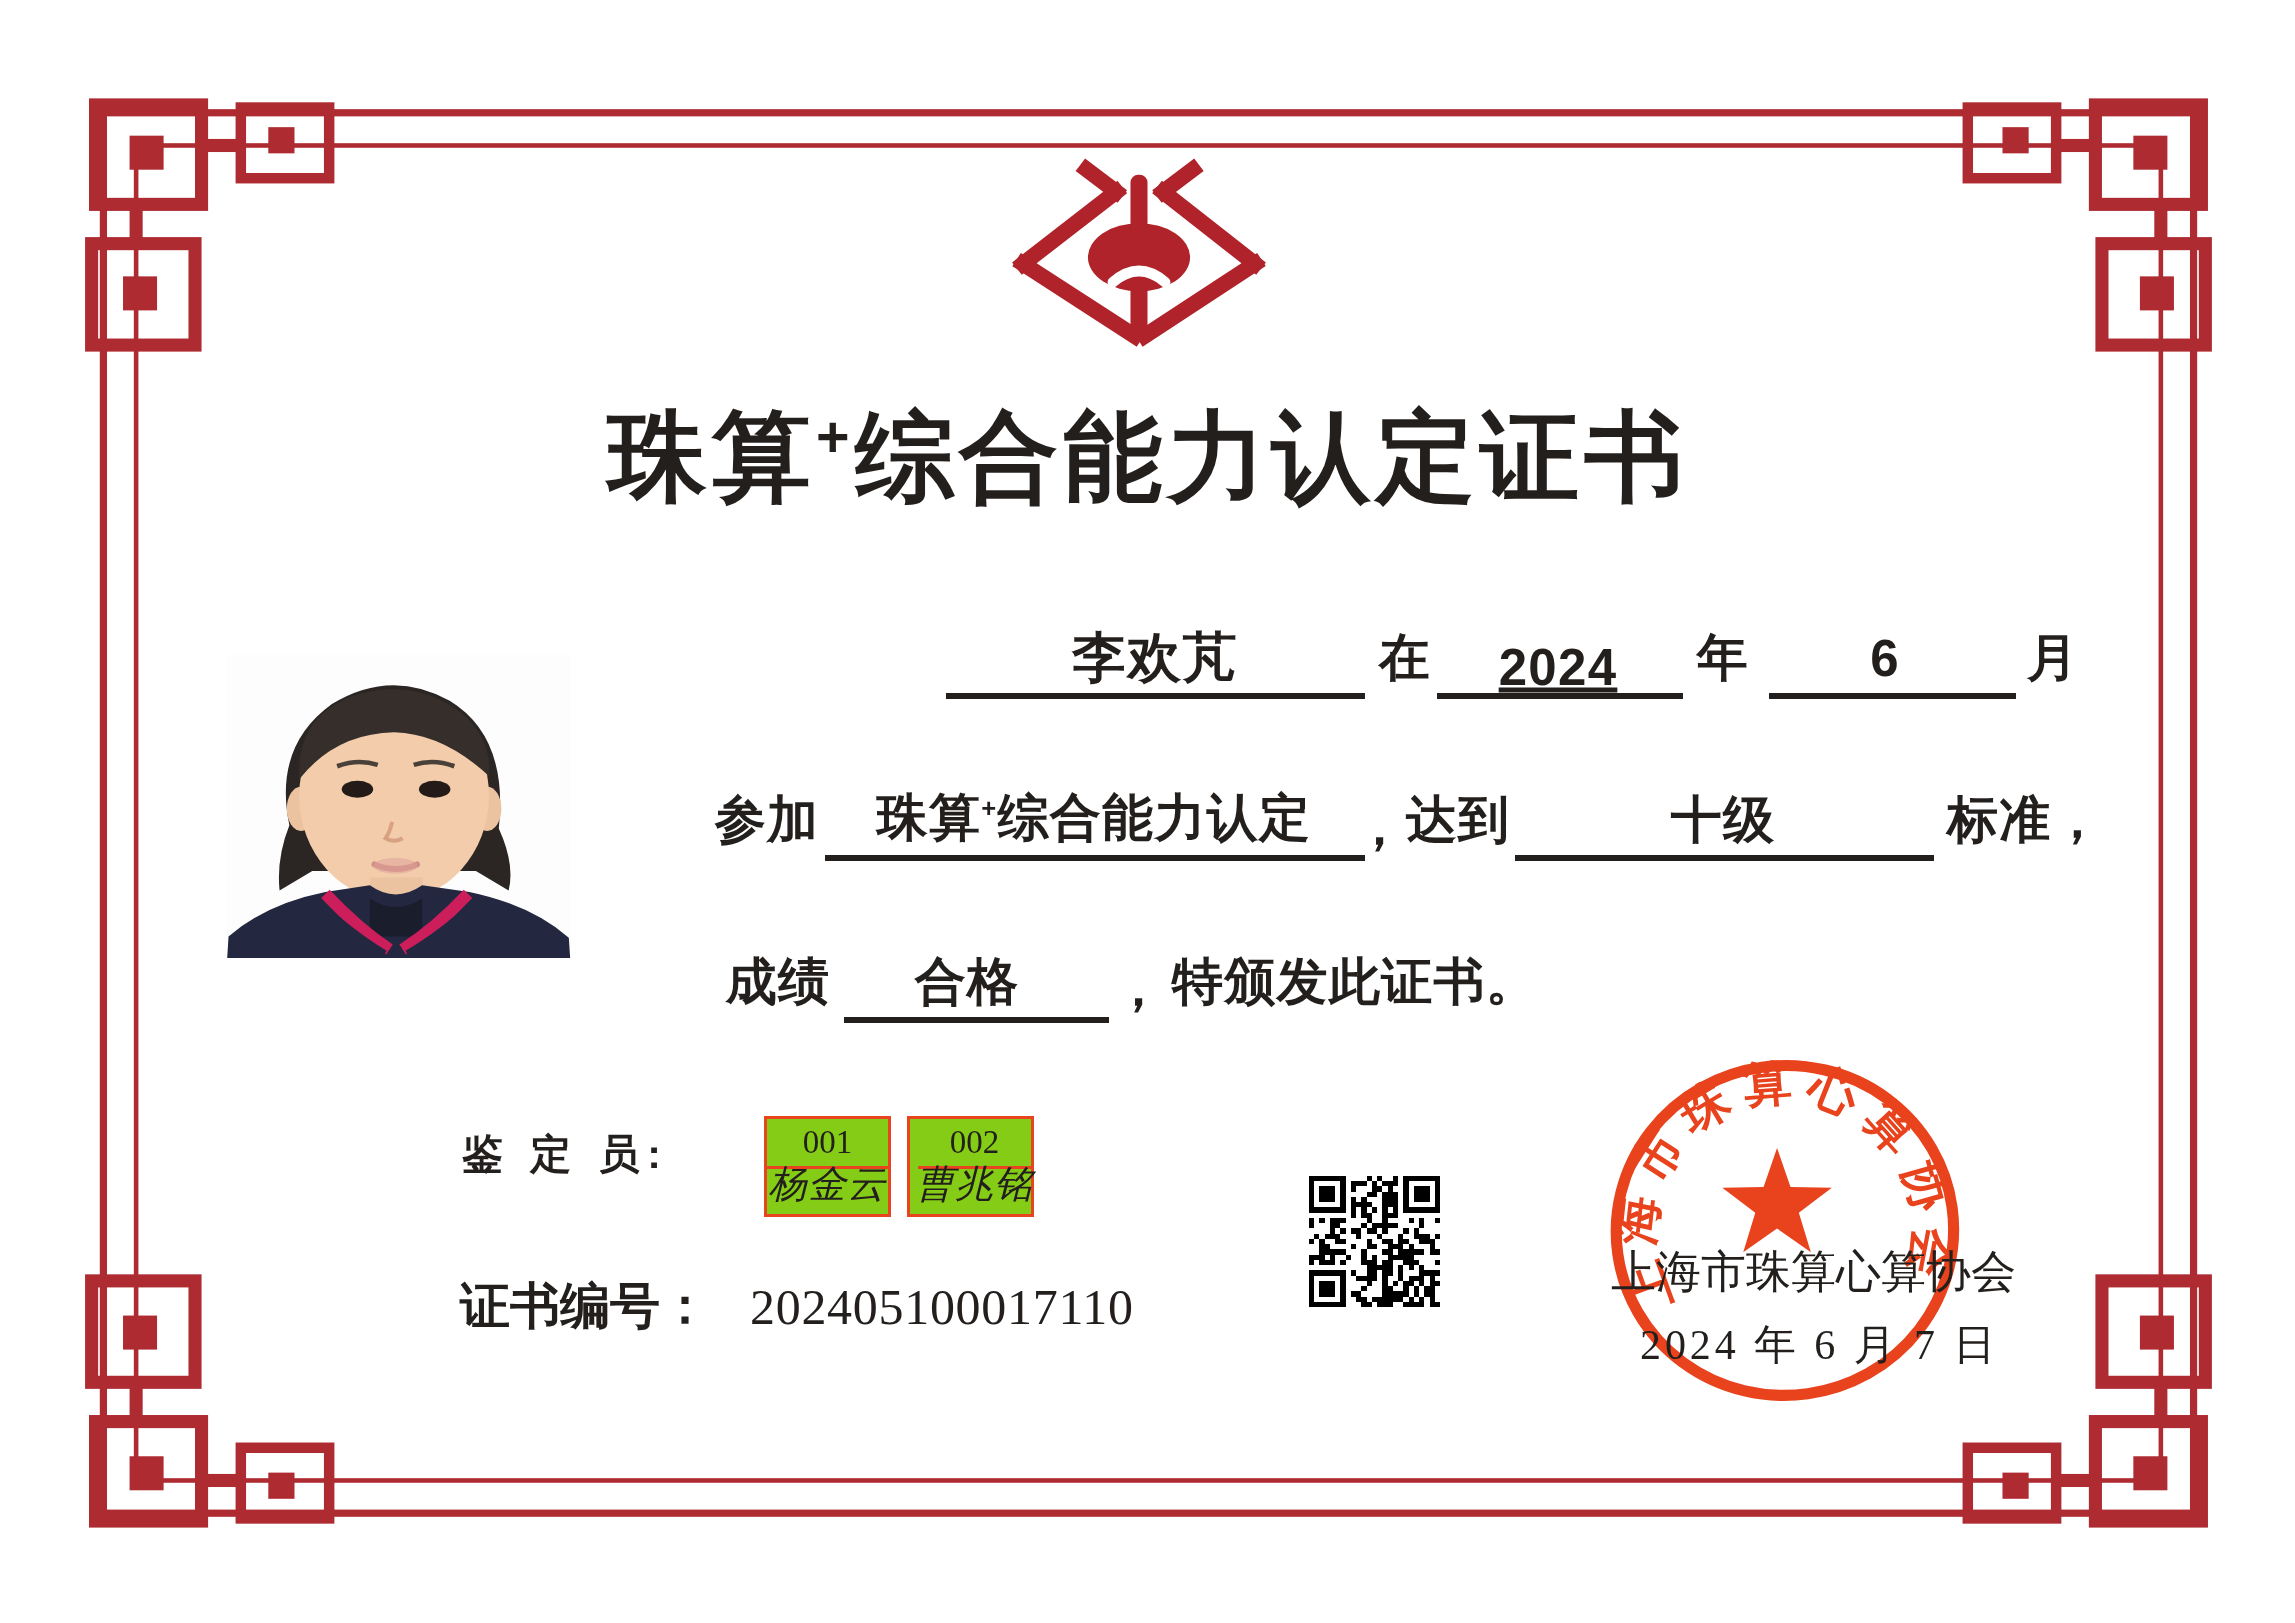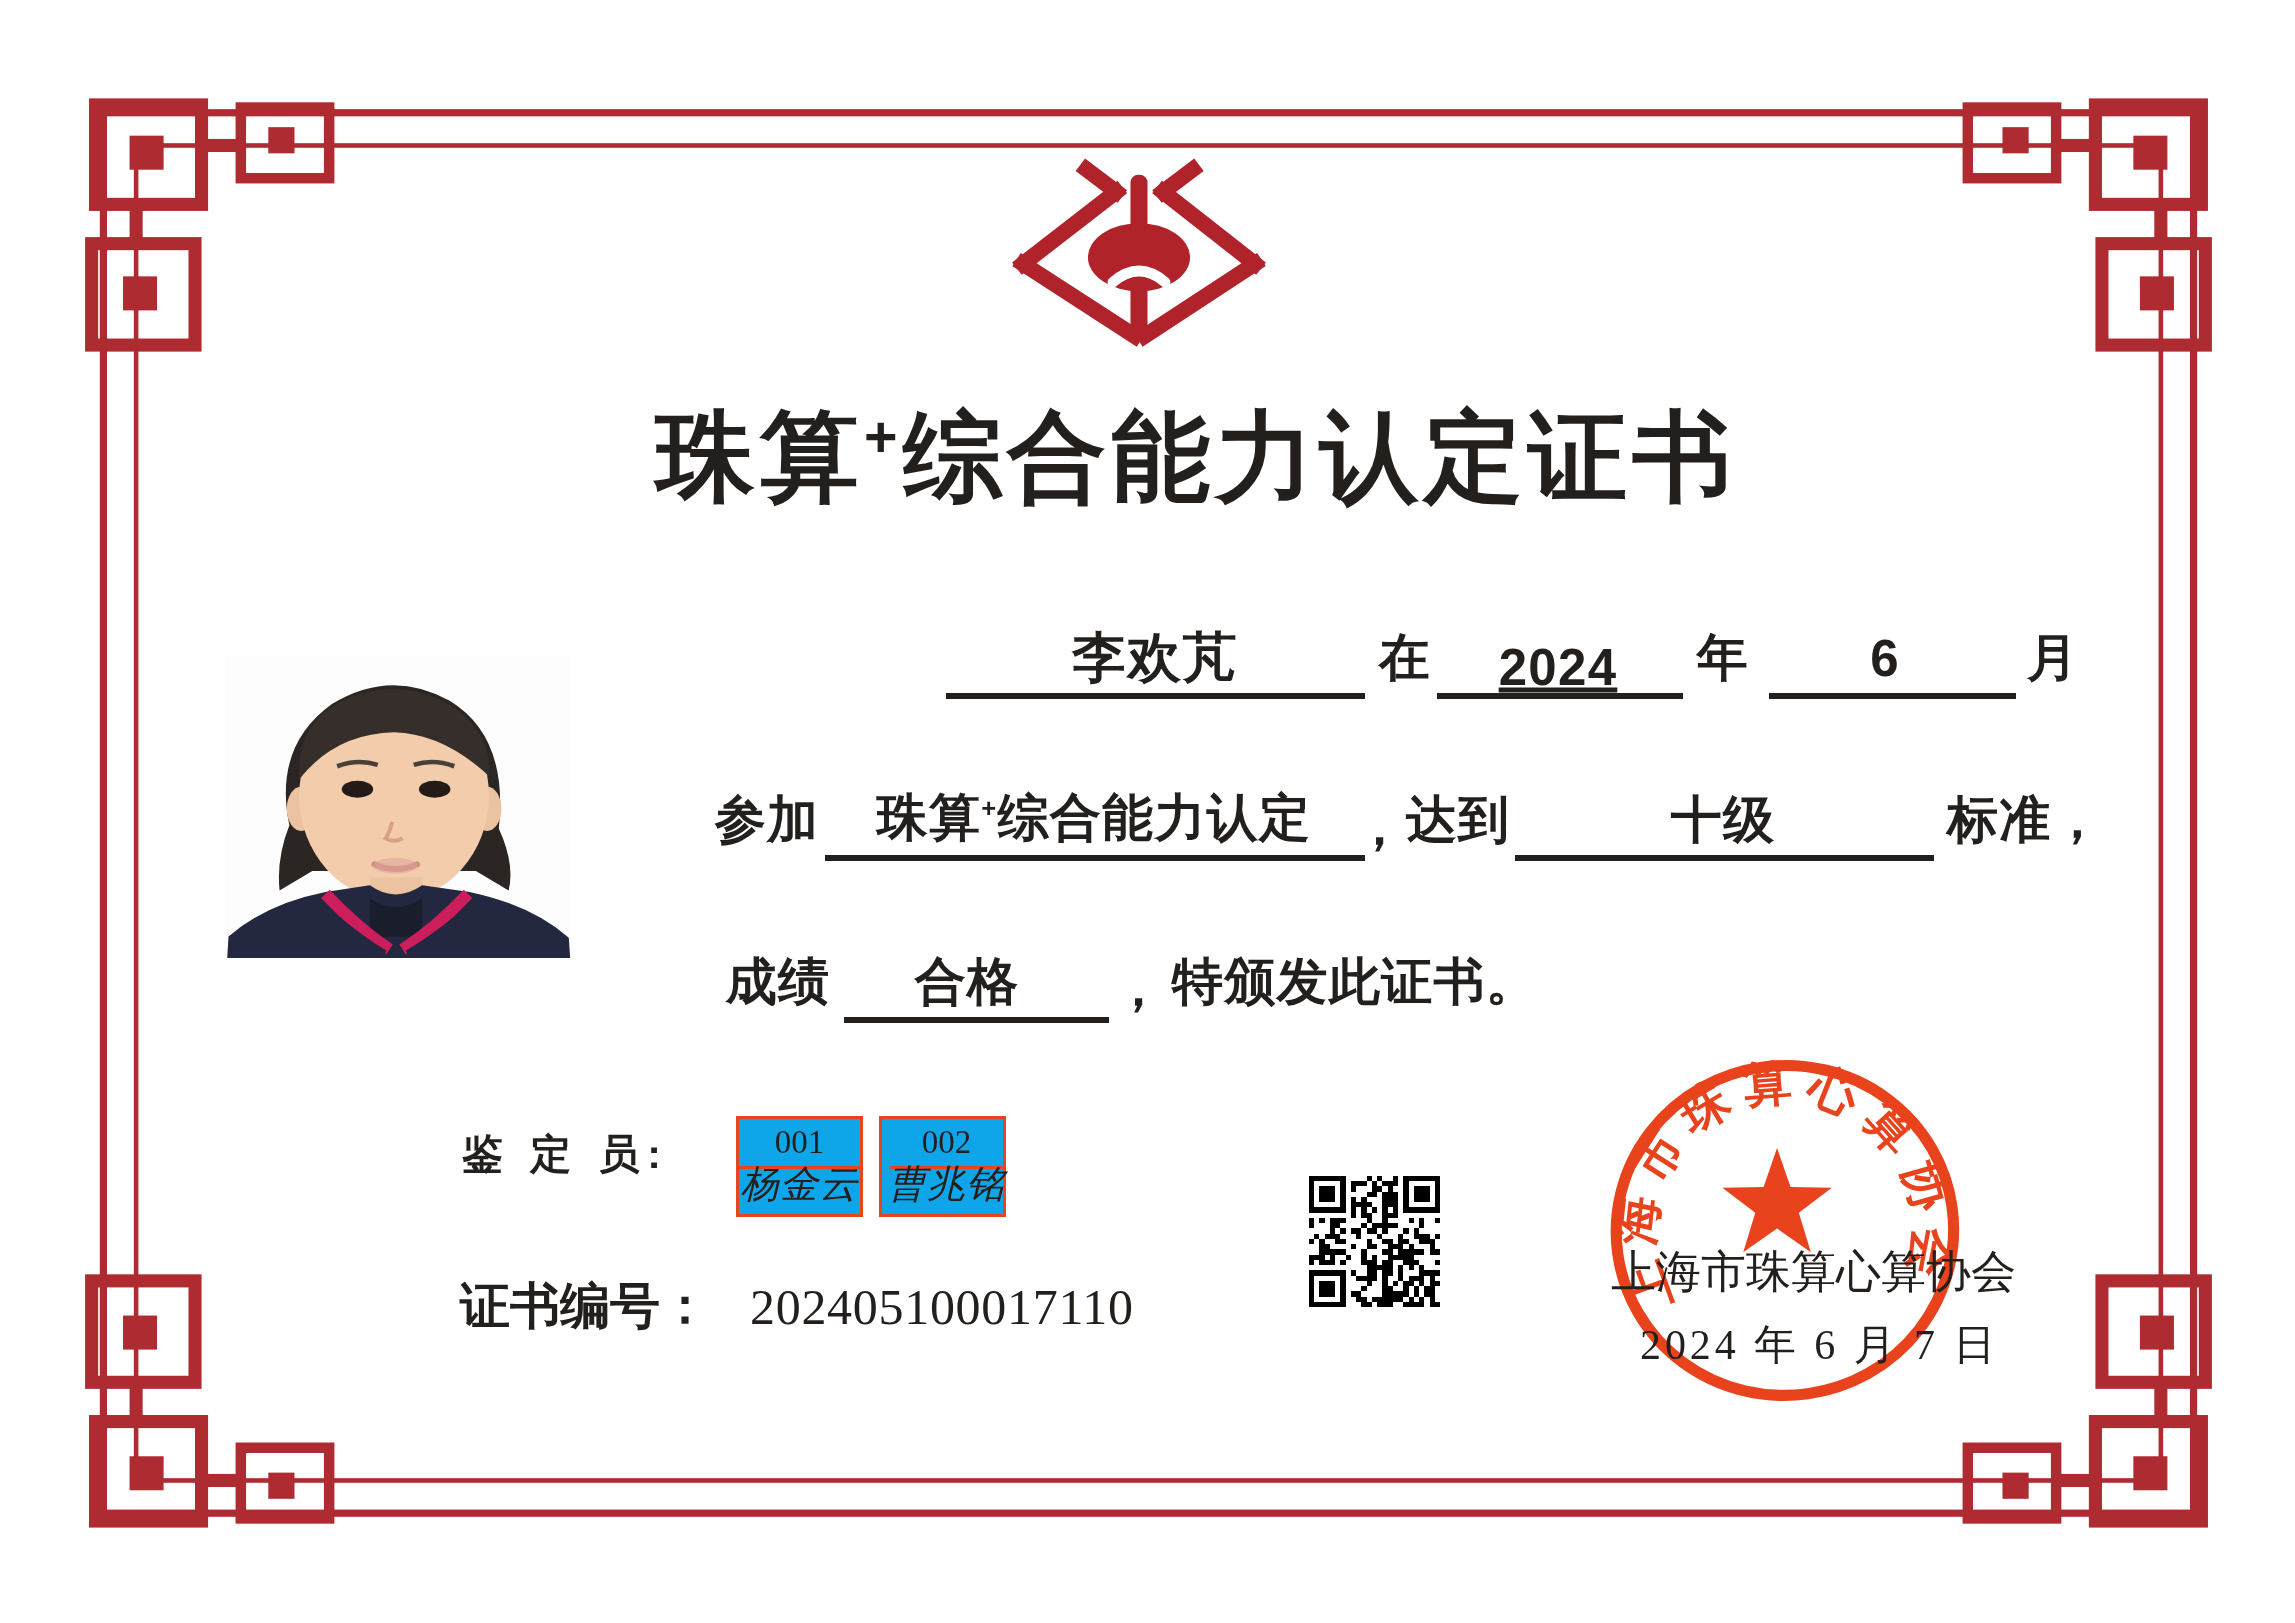--- a/index.html
+++ b/index.html
@@ -3,25 +3,25 @@
 <meta charset="utf-8">
 <style>
   html,body{margin:0;padding:0;background:#ffffff;}
   body{width:2295px;height:1624px;position:relative;overflow:hidden;}
   .abs{position:absolute;}
   .hei{font-family:"Liberation Sans","DejaVu Sans",sans-serif;font-weight:700;color:#231f1d;white-space:nowrap;}
   .song{font-family:"Liberation Serif","DejaVu Serif",serif;font-weight:400;color:#231f1d;white-space:nowrap;}
   .cc{transform:translate(-50%,-50%);}
   .vc{transform:translateY(-50%);}
   .uline{position:absolute;height:5.9px;background:#231f1d;}
-  .title{font-size:99px;font-weight:700;letter-spacing:5.2px;margin-left:48px;}
+  .title{font-size:99px;font-weight:700;letter-spacing:5.2px;}
   .title sup{font-size:0.58em;vertical-align:super;font-weight:700;}
   .body-txt{font-size:51px;letter-spacing:1.3px;}
   .body-txt sup{font-size:0.5em;vertical-align:super;}
-  .stamp{position:absolute;border:3.3px solid #e84420;background:#0ea5e9;box-sizing:border-box;}
+  .stamp{position:absolute;border:3.3px solid #e84420;background:#84cc16;box-sizing:border-box;margin-left:28px;}
   .stamp .row1{height:47px;border-bottom:3.3px solid #e84420;display:flex;align-items:center;justify-content:center;}
   .stamp .row2{height:30px;display:flex;align-items:center;justify-content:center;font-style:italic;}
   .stamp .num{font-size:33px;}
   .stamp .nm{font-size:38px;letter-spacing:1.3px;}
 </style>
 </head>
 <body>
 
 <svg class="abs" style="left:0;top:0;" width="2295" height="1624" viewBox="0 0 3507 2481">
   <g stroke="#ad2b31" fill="none">

